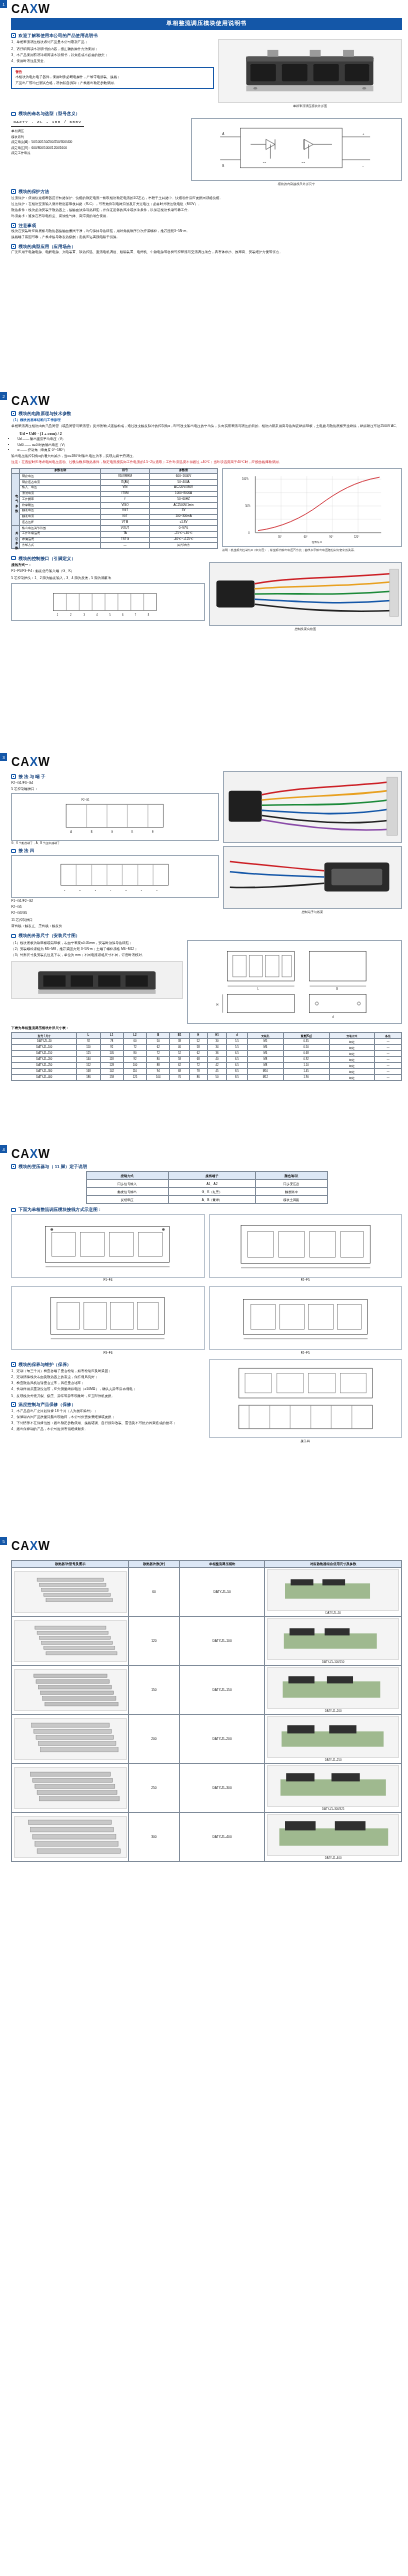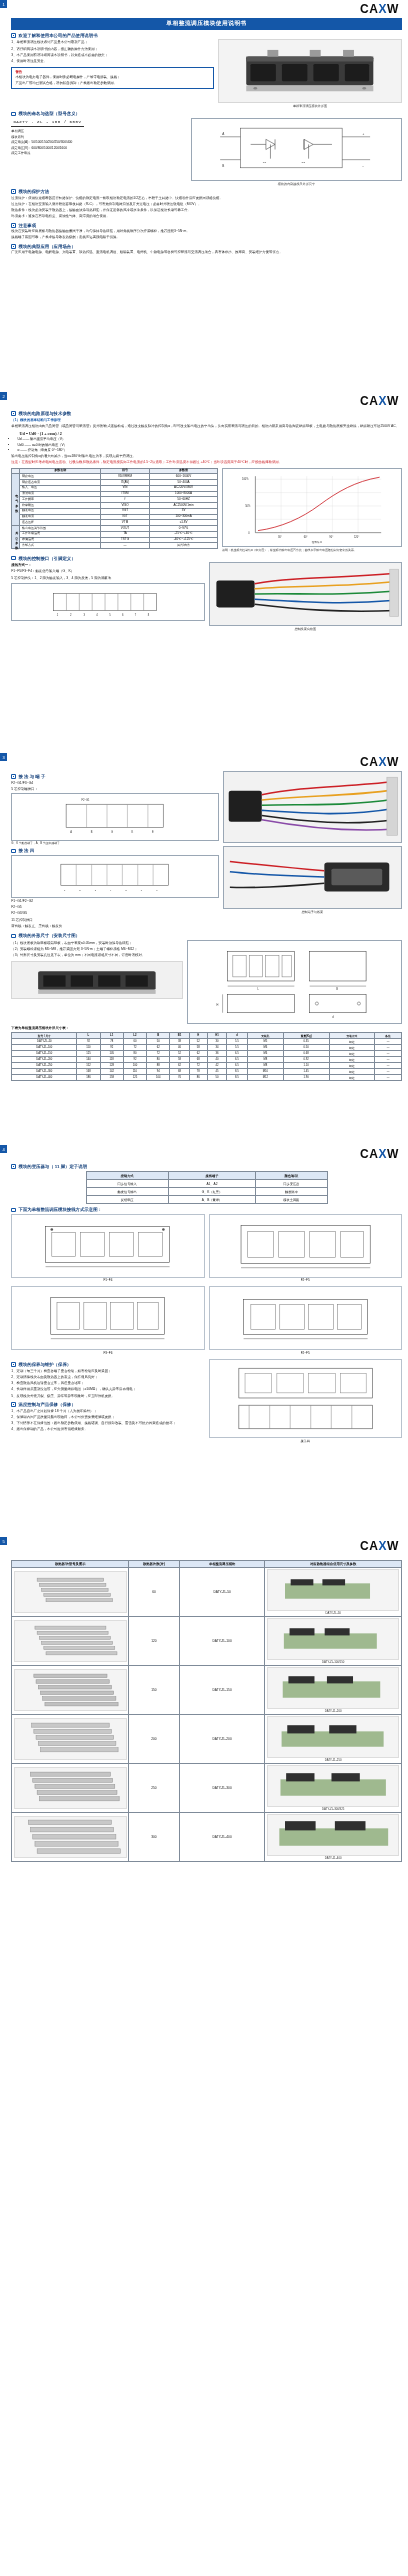--- a/index.html
+++ b/index.html
@@ -27,21 +27,20 @@
     font-size:4.1px;
     text-align:center;
     padding:1.5px 0 1.5px 0;
     line-height:5.2px;
   }
   .page-inner{
     margin-left:11.3px;
     margin-right:7.2px;
   }
   .logo{
-    text-align:right;
     font-size:12px;
     font-weight:bold;
     letter-spacing:0.5px;
     color:#0b0b0b;
     padding:2.1px 3.1px 0 0;
     font-family:"Liberation Sans",sans-serif;
   }
   .logo .x{color:#1457a8;}
   .title-bar{
     background:#1457a8;

